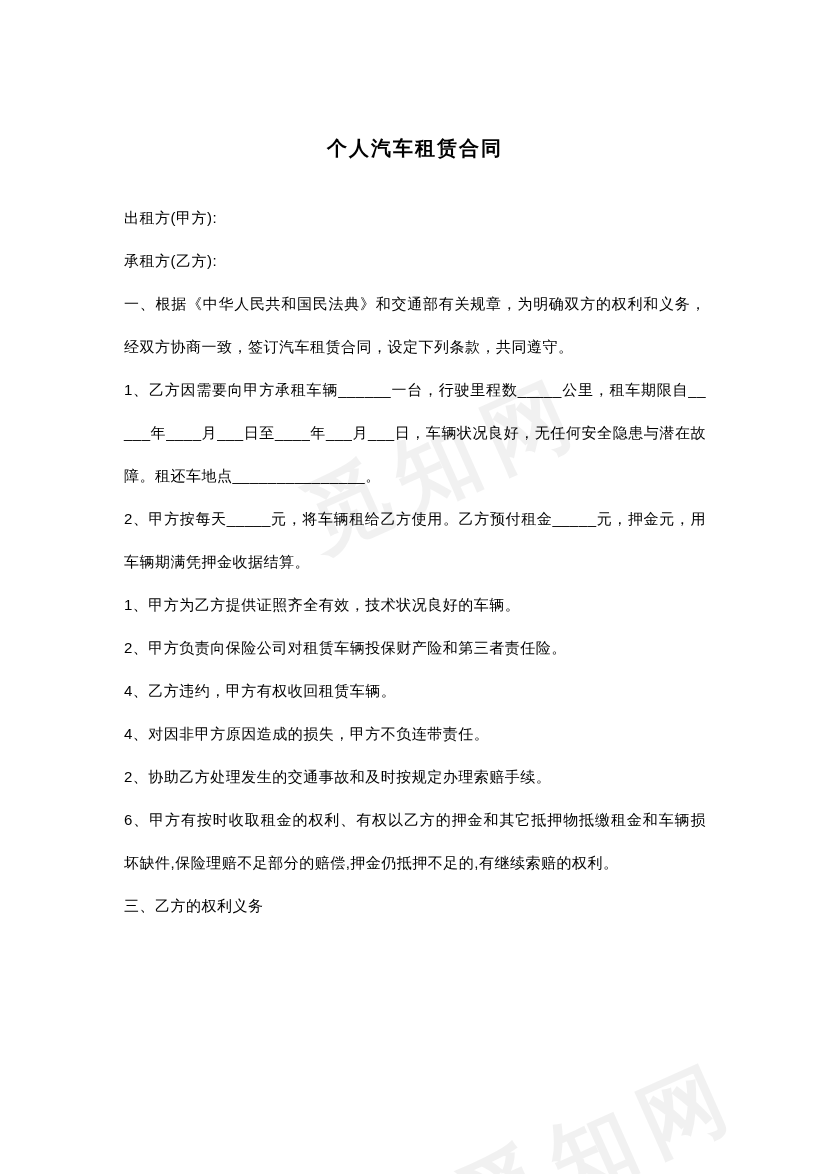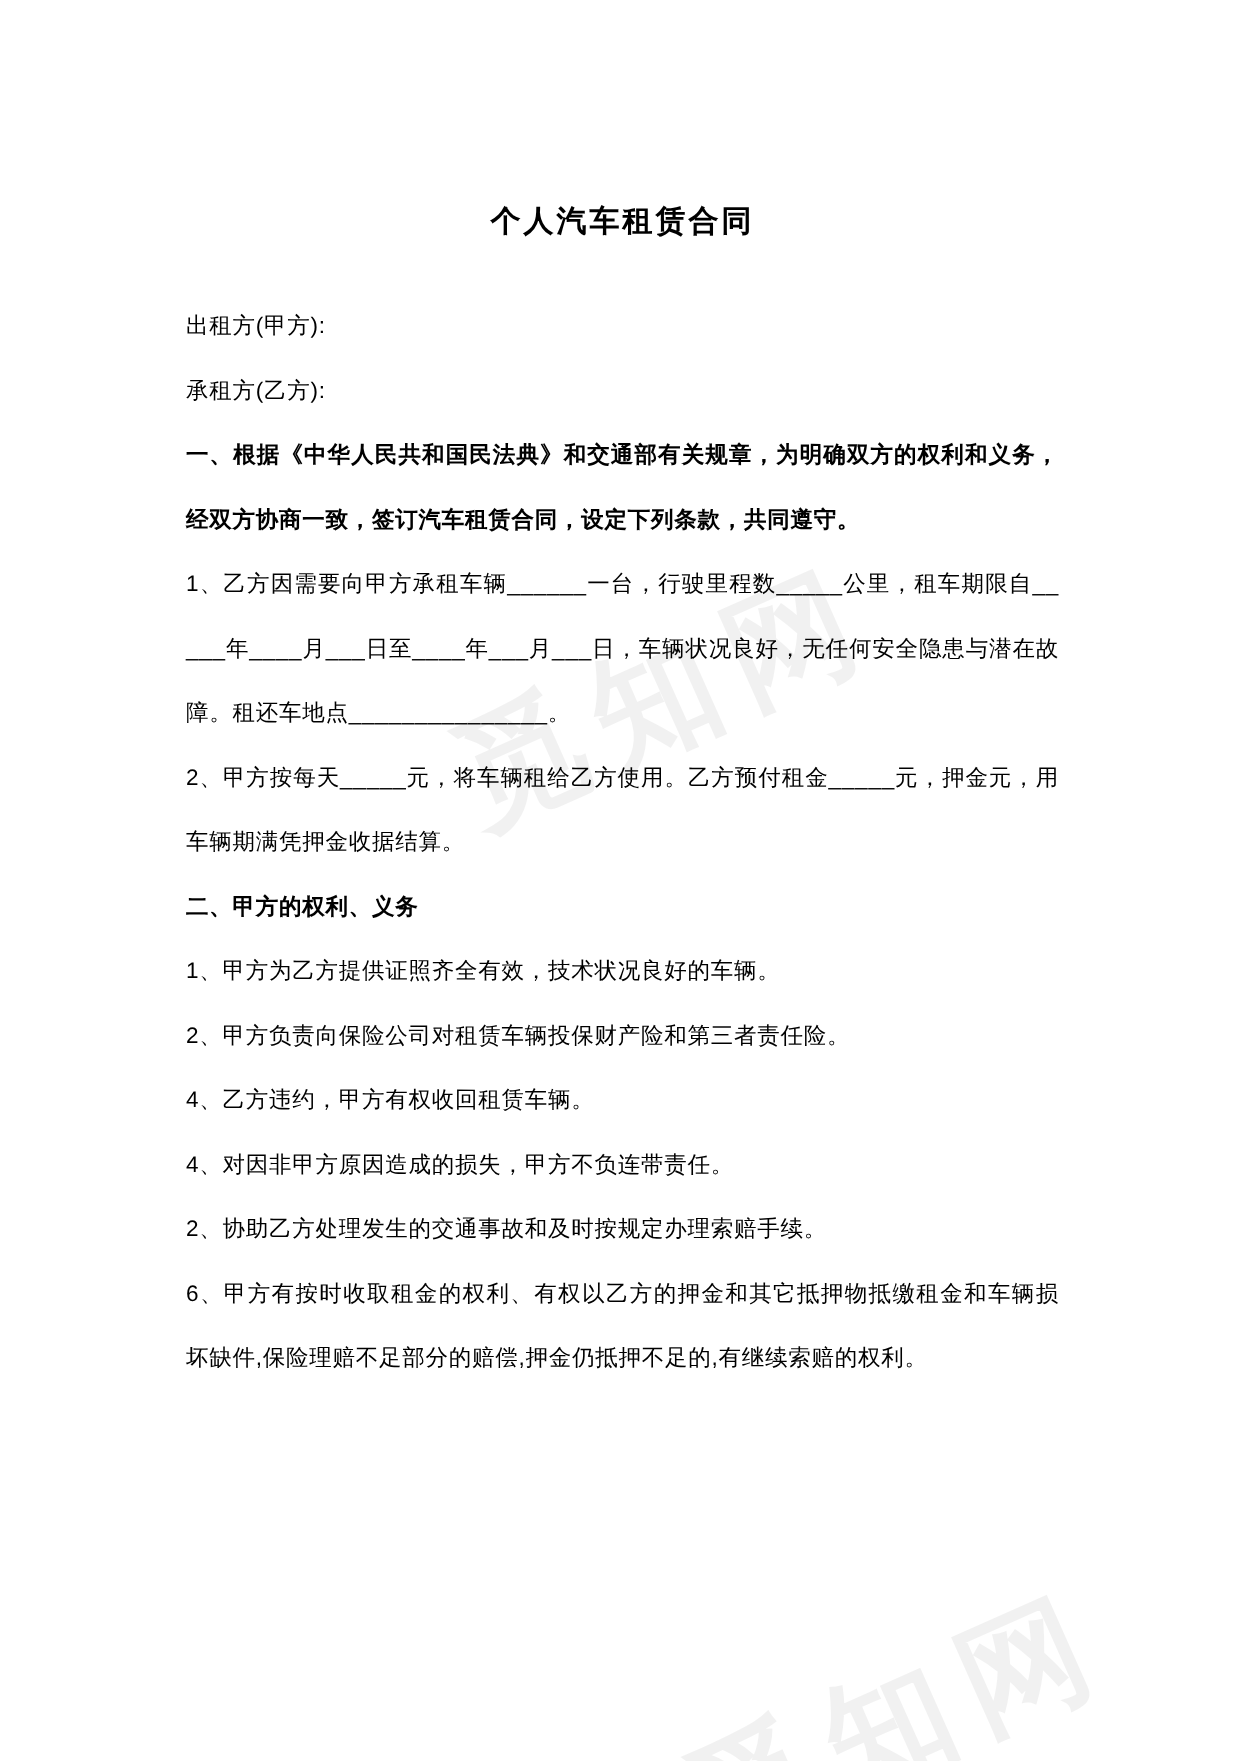--- a/index.html
+++ b/index.html
@@ -34,21 +34,21 @@
   .paragraphs p.para {
     font-size: 15px;
     line-height: 43px;
     text-align: justify;
     text-align-last: left;
     letter-spacing: 0.5px;
     word-break: break-all;
   }
 
   .paragraphs p.para.bold {
-    font-weight: bold;
+    font-weight: normal;
   }
 
   .watermark {
     position: absolute;
     font-size: 84px;
     font-weight: bold;
     color: rgba(0, 0, 0, 0.055);
     letter-spacing: 14px;
     white-space: nowrap;
     transform: rotate(-24deg);
@@ -69,22 +69,22 @@
   <div class="watermark wm-bottom">觅知网</div>
 
   <h1 class="doc-title">个人汽车租赁合同</h1>
 
   <div class="paragraphs">
       <p class="para">出租方(甲方):</p>
       <p class="para">承租方(乙方):</p>
       <p class="para bold">一、根据《中华人民共和国民法典》和交通部有关规章，为明确双方的权利和义务，经双方协商一致，签订汽车租赁合同，设定下列条款，共同遵守。</p>
       <p class="para">1、乙方因需要向甲方承租车辆______一台，行驶里程数_____公里，租车期限自_____年____月___日至____年___月___日，车辆状况良好，无任何安全隐患与潜在故障。租还车地点_______________。</p>
       <p class="para">2、甲方按每天_____元，将车辆租给乙方使用。乙方预付租金_____元，押金元，用车辆期满凭押金收据结算。</p>
-      <p class="para bold">二、甲方的权利、义务</p>
       <p class="para">1、甲方为乙方提供证照齐全有效，技术状况良好的车辆。</p>
       <p class="para">2、甲方负责向保险公司对租赁车辆投保财产险和第三者责任险。</p>
       <p class="para">4、乙方违约，甲方有权收回租赁车辆。</p>
       <p class="para">4、对因非甲方原因造成的损失，甲方不负连带责任。</p>
       <p class="para">2、协助乙方处理发生的交通事故和及时按规定办理索赔手续。</p>
       <p class="para">6、甲方有按时收取租金的权利、有权以乙方的押金和其它抵押物抵缴租金和车辆损坏缺件,保险理赔不足部分的赔偿,押金仍抵押不足的,有继续索赔的权利。</p>
+      <p class="para bold">三、乙方的权利义务</p>
     </div>
 
 </div>
 
 </body></html>

